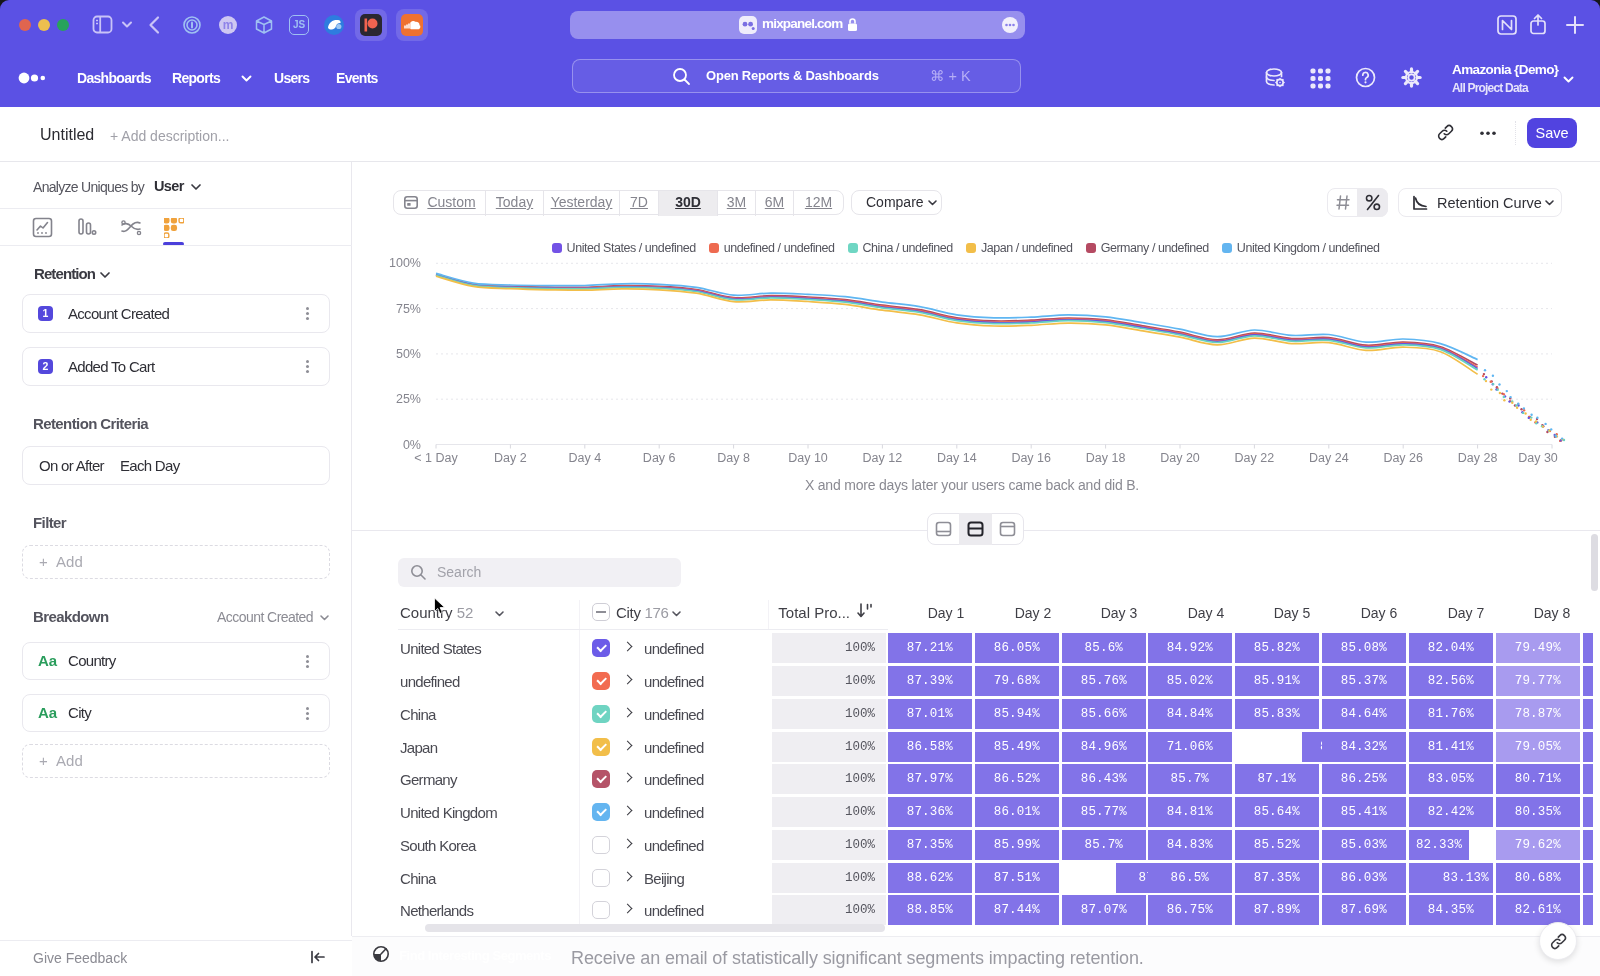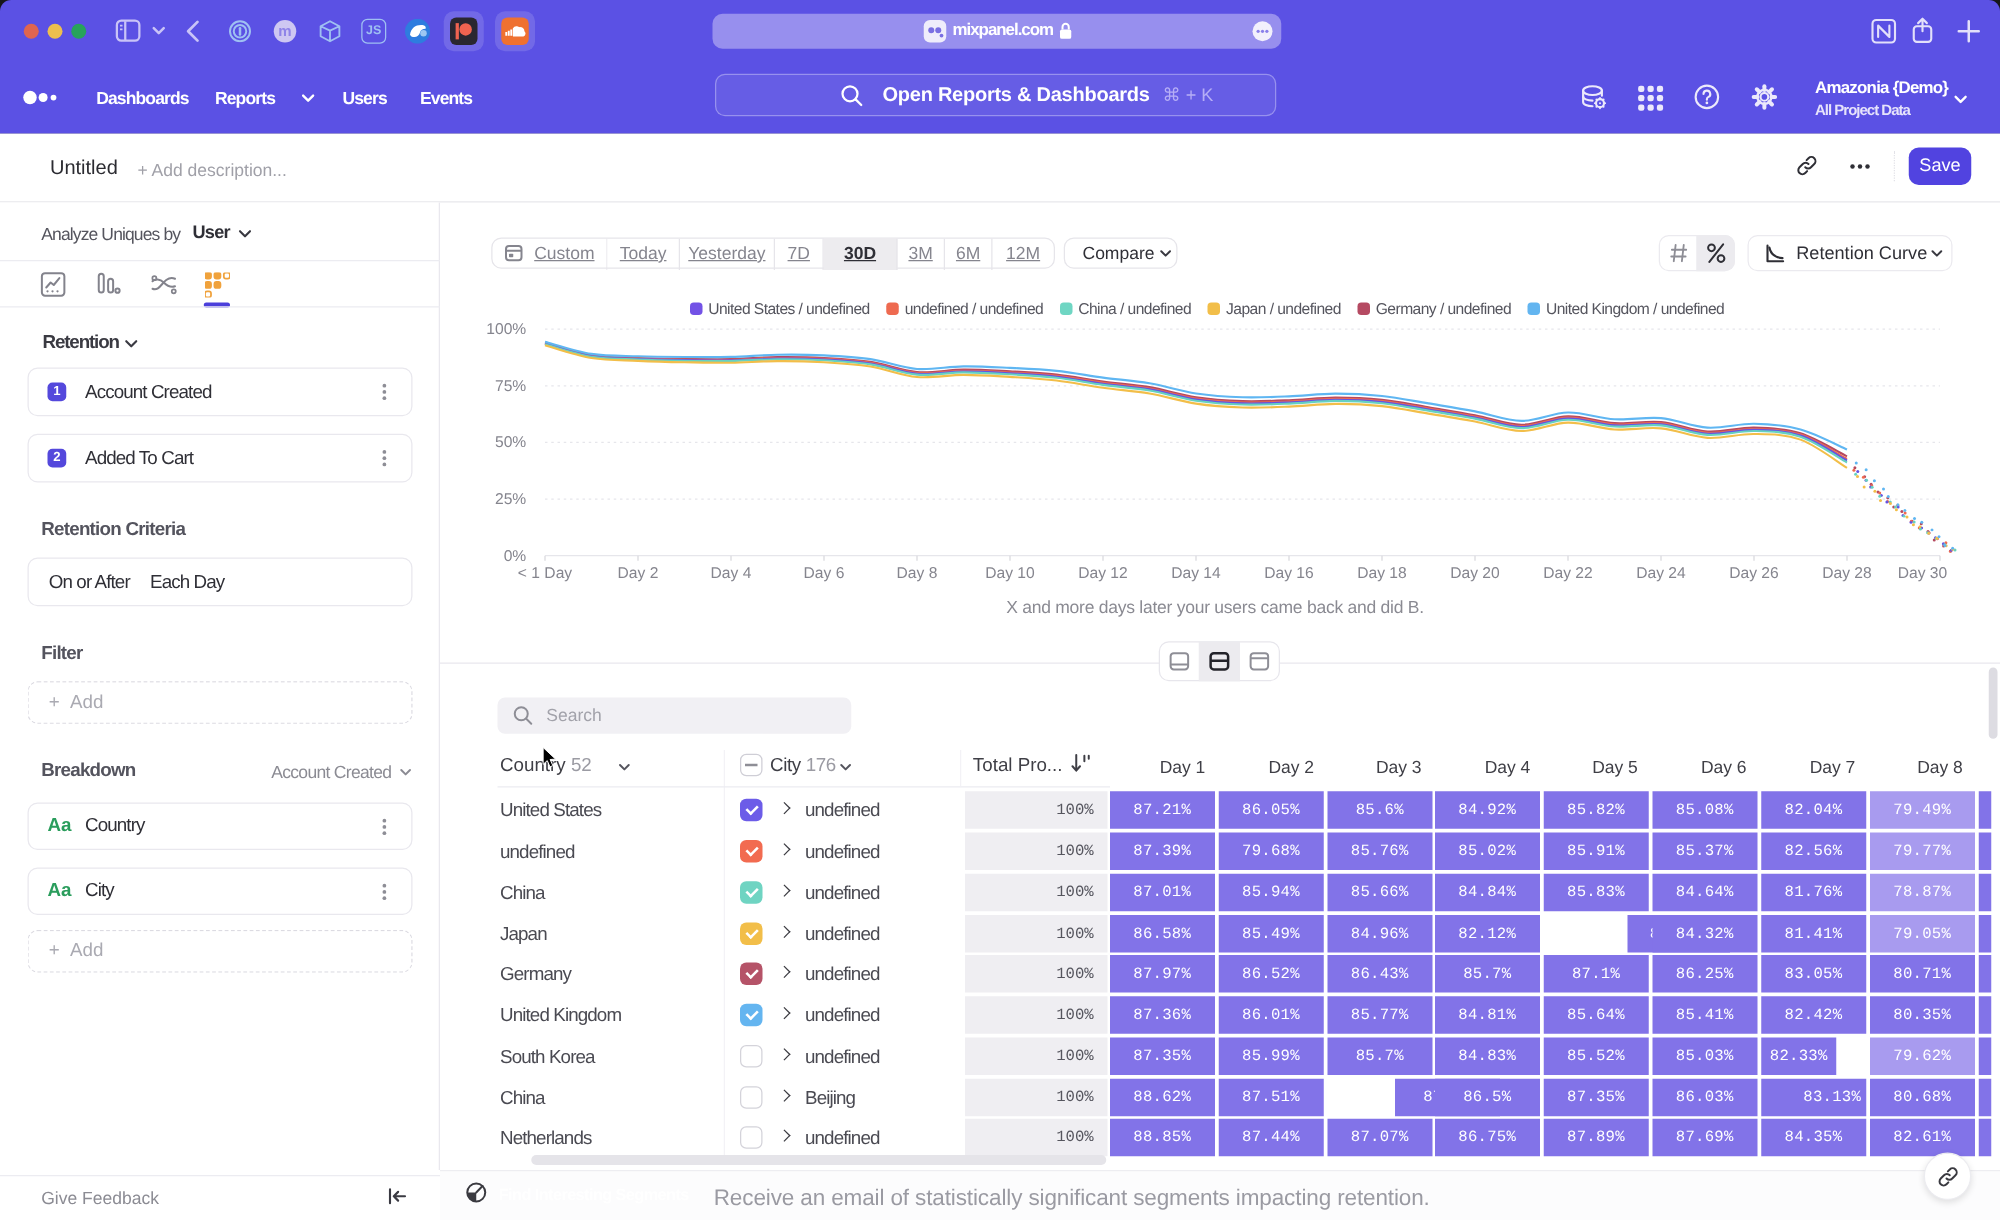--- a/index.html
+++ b/index.html
@@ -104,21 +104,21 @@
 <svg class="abs" style="left:240px;top:74px;" width="13" height="9" viewBox="0 0 13 9" fill="none">
     <path d="M2.5 2.5 L6.5 6.5 L10.5 2.5" stroke="#fff" stroke-width="1.9" stroke-linecap="round" stroke-linejoin="round"></path>
   </svg>
 <div class="abs navlink" style="left:274px;">Users</div>
 <div class="abs navlink" style="left:336px;">Events</div>
 <div class="abs" style="left:572px;top:59px;width:449px;height:34px;border-radius:8px;background:rgba(255,255,255,.07);border:1px solid rgba(255,255,255,.32);"></div>
 <svg class="abs" style="left:672px;top:67px;" width="19" height="19" viewBox="0 0 19 19" fill="none">
     <circle cx="8" cy="8" r="6" stroke="#fff" stroke-width="1.8"></circle>
     <line x1="12.5" y1="12.5" x2="17" y2="17" stroke="#fff" stroke-width="1.8" stroke-linecap="round"></line>
   </svg>
-<div class="abs" style="left:706px;top:68px;color:#fff;font-size:16px;font-weight:700;letter-spacing:-0.2px;">Open Reports &amp; Dashboards</div>
+<div class="abs" style="left:706px;top:68px;color:#fff;font-size:13px;font-weight:700;letter-spacing:-0.2px;">Open Reports &amp; Dashboards</div>
 <div class="abs" style="left:930px;top:68px;color:#b6aef6;font-size:14.5px;">⌘ + K</div>
 <svg class="abs" style="left:1263px;top:66px;" width="25" height="25" viewBox="0 0 25 25" fill="none">
     <ellipse cx="11" cy="6.5" rx="7.5" ry="3.5" stroke="#ece9fb" stroke-width="1.7"></ellipse>
     <path d="M3.5 6.5 V15.5 C3.5 17.5,6.8 19,11 19 M18.5 6.5 V10.5" stroke="#ece9fb" stroke-width="1.7" stroke-linecap="round"></path>
     <path d="M3.5 11 C3.5 13,6.8 14.5,11 14.5" stroke="#ece9fb" stroke-width="1.7" stroke-linecap="round"></path>
     <circle cx="17" cy="16.5" r="3.2" stroke="#ece9fb" stroke-width="1.7"></circle>
     <circle cx="17" cy="16.5" r="0.8" fill="#ece9fb"></circle>
     <path d="M17 12.4 V13 M17 20 V20.6 M12.9 16.5 H13.5 M20.5 16.5 H21.1 M14.1 13.6 L14.5 14 M19.5 19 L19.9 19.4 M14.1 19.4 L14.5 19 M19.5 14 L19.9 13.6" stroke="#ece9fb" stroke-width="1.5" stroke-linecap="round"></path>
   </svg>
 <svg class="abs" style="left:1310px;top:68px;" width="21" height="21" viewBox="0 0 21 21" fill="none">
@@ -488,21 +488,21 @@
 <div class="abs cell" style="left:1496px;top:699px;width:83.6px;background:#a89bef;">78.87%</div>
 <div class="abs" style="left:1583px;top:699px;width:10px;height:30px;background:#8273e8;"></div>
 <div class="abs rowtxt" style="left:400px;top:739px;">Japan</div>
 <div class="abs chk" style="left:592px;top:738px;background:#f2be49;"></div>
 <div class="abs" style="left:624px;top:742px;width:7px;height:7px;border-top:1.8px solid #3a3a40;border-right:1.8px solid #3a3a40;transform:rotate(45deg);"></div>
 <div class="abs rowtxt" style="left:644px;top:739px;">undefined</div>
 <div class="abs" style="left:772px;top:732px;width:114px;height:30px;background:#efeef2;font-family:'Liberation Mono',monospace;font-size:12.5px;color:#55555e;text-align:right;line-height:30px;padding-right:11px;">100%</div>
 <div class="abs cell" style="left:888px;top:732px;width:83.6px;background:#8273e8;">86.58%</div>
 <div class="abs cell" style="left:975px;top:732px;width:83.6px;background:#8273e8;">85.49%</div>
 <div class="abs cell" style="left:1062px;top:732px;width:83.6px;background:#8273e8;">84.96%</div>
-<div class="abs cell" style="left:1148px;top:732px;width:83.6px;background:#8273e8;">82.12%</div>
+<div class="abs cell" style="left:1148px;top:732px;width:83.6px;background:#8273e8;">71.06%</div>
 <div class="abs cell" style="left:1302px;top:732px;width:82px;background:#8273e8;">85.32%</div>
 <div class="abs cell" style="left:1322px;top:732px;width:83.6px;background:#8273e8;">84.32%</div>
 <div class="abs cell" style="left:1409px;top:732px;width:83.6px;background:#8273e8;">81.41%</div>
 <div class="abs cell" style="left:1496px;top:732px;width:83.6px;background:#a89bef;">79.05%</div>
 <div class="abs" style="left:1583px;top:732px;width:10px;height:30px;background:#8273e8;"></div>
 <div class="abs rowtxt" style="left:400px;top:771px;">Germany</div>
 <div class="abs chk" style="left:592px;top:770px;background:#b55368;"></div>
 <div class="abs" style="left:624px;top:774px;width:7px;height:7px;border-top:1.8px solid #3a3a40;border-right:1.8px solid #3a3a40;transform:rotate(45deg);"></div>
 <div class="abs rowtxt" style="left:644px;top:771px;">undefined</div>
 <div class="abs" style="left:772px;top:764px;width:114px;height:30px;background:#efeef2;font-family:'Liberation Mono',monospace;font-size:12.5px;color:#55555e;text-align:right;line-height:30px;padding-right:11px;">100%</div>

